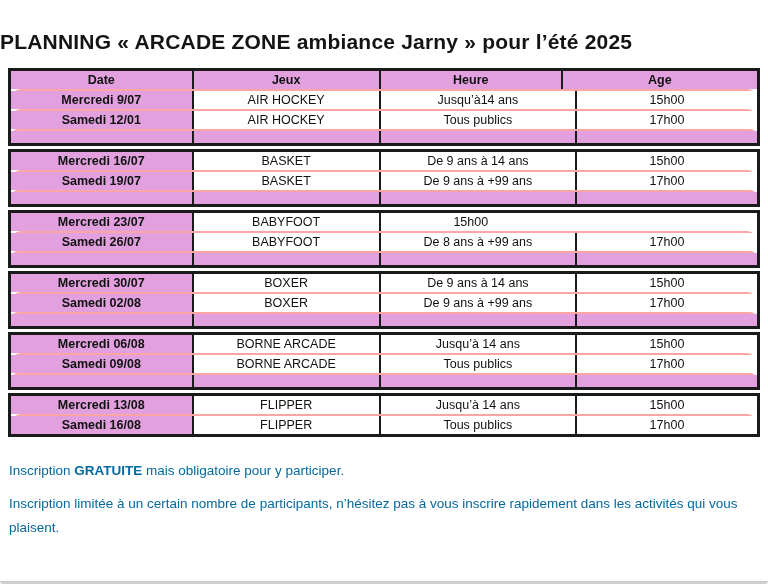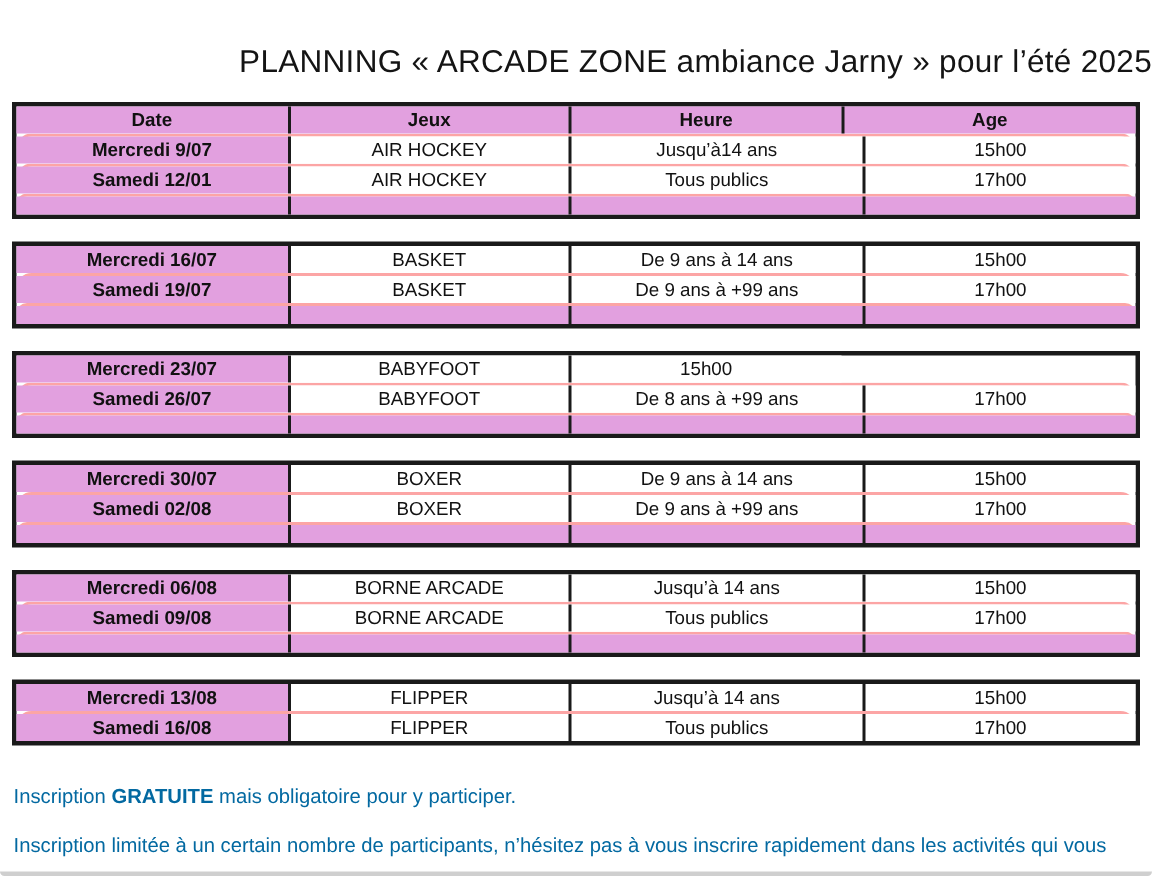--- a/index.html
+++ b/index.html
@@ -12,32 +12,32 @@
     width: 768px;
     height: 584px;
     background: #ffffff;
     font-family: "Liberation Sans", sans-serif;
     color: #111111;
     overflow: hidden;
   }
   .title {
     margin: 0;
     padding-top: 30px;
-    text-align: right;
+    text-align: left;
     font-size: 21px;
-    font-weight: normal;
+    font-weight: bold;
     letter-spacing: 0.2px;
     color: #141414;
   }
   .schedule {
     margin: 14px 8px 0 8px;
   }
   .group {
     border: 3px solid #1a1a1a;
-    margin-bottom: 15px;
+    margin-bottom: 3px;
     background: #ffffff;
   }
   .row { display: flex; }
   .row + .row { border-top: 2px solid #fca5a5; border-radius: 10px; }
   .cell {
     box-sizing: border-box;
     display: flex;
     align-items: center;
     justify-content: center;
     font-size: 12.5px;

